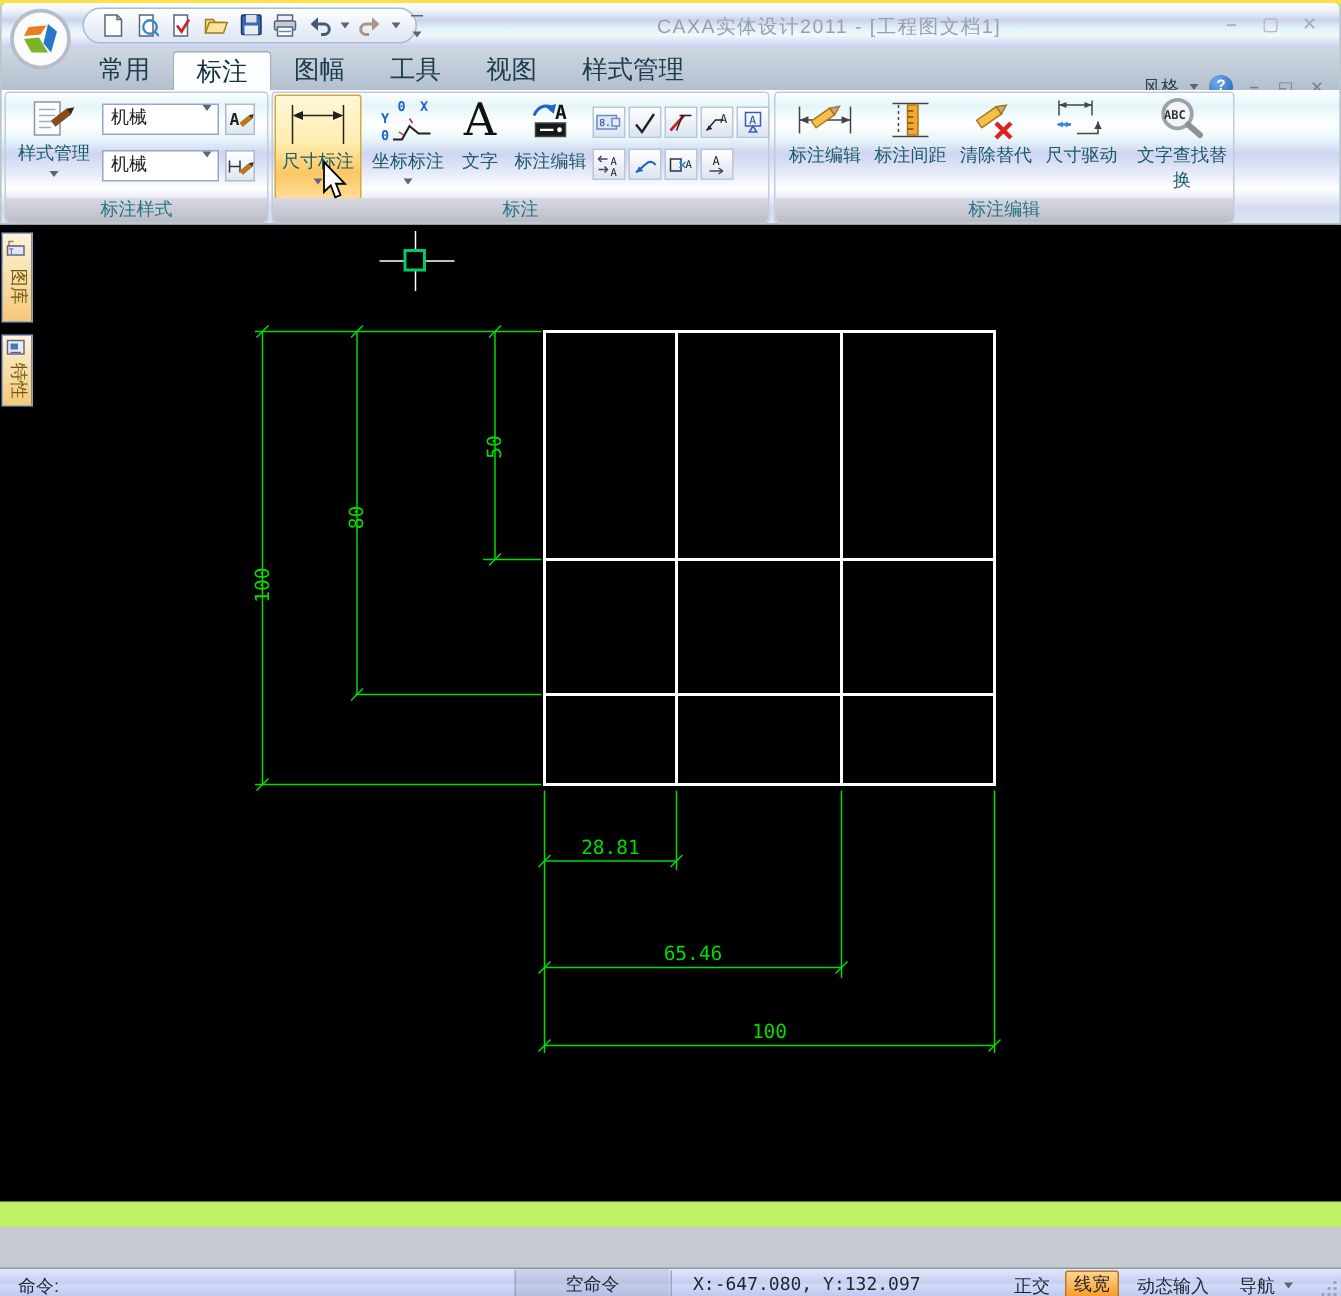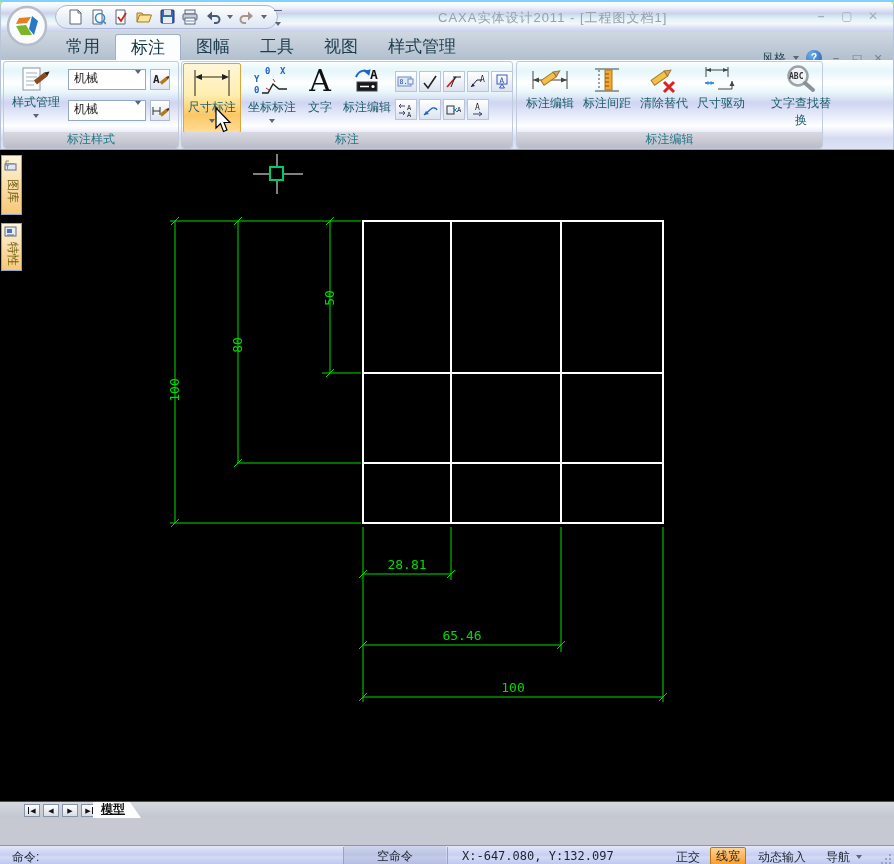--- a/index.html
+++ b/index.html
@@ -1,20 +1,20 @@
 <!DOCTYPE html>
 <html><head>
 <meta charset="utf-8">
 <style>
   html,body{margin:0;padding:0;background:#555;}
   *{box-sizing:border-box;}
   #win{
     position:relative;width:894px;height:864px;margin:0 auto;overflow:hidden;
     font-family:"Liberation Sans","DejaVu Sans",sans-serif;
-    background:#bef264;border-top:2px solid #7dd3fc;
+    background:#bef264;border-top:2px solid #fde047;
   }
   
   .titlebar{position:absolute;left:0;top:0;width:894px;height:30px;
     background:linear-gradient(180deg,#ffffff 0%,#eef1f8 18%,#ccd2ee 38%,#dff2f6 55%,#f4f7fb 72%,#d6dcf2 90%,#c9d0ec 100%);
     border-left:1px solid #b8c4d8;border-right:1px solid #b8c4d8;border-radius:4px 4px 0 0;}
   .title-text{position:absolute;left:437px;top:7px;font-size:13px;color:#98a0ab;letter-spacing:1px;}
   .win-ctrls{position:absolute;right:12px;top:6px;display:flex;gap:10px;}
   .win-ctrls span{width:16px;height:16px;text-align:center;line-height:16px;font-size:12px;color:#a8aeb8;font-weight:bold;cursor:default;}
   .logo{position:absolute;left:6px;top:3px;width:42px;height:42px;z-index:30;}
   .qat{position:absolute;left:54px;top:3px;height:24px;display:flex;align-items:center;gap:5px;
@@ -363,21 +363,21 @@
         <svg width="38" height="30">
           <path d="M4 2 v10 M26 2 v10 M4 5 h22" stroke="#444" fill="none"></path>
           <path d="M4 5 l5 -2 v4 z M26 5 l-5 -2 v4 z" fill="#444"></path>
           <path d="M3 18 h9" stroke="#3388dd" stroke-width="1.6"></path>
             <path d="M3 18 l3.5 -2 v4 z M12 18 l-3.5 -2 v4 z" fill="#3388dd"></path>
           <path d="M16 24 h14 v-8" fill="none" stroke="#444"></path>
             <path d="M30 16 l-2.5 5 l5 0 z" fill="#444"></path>
         </svg>
         <span class="rlabel">尺寸驱动</span>
       </div>
-      <div class="bigbtn" style="left:249px;top:3px;width:70px;justify-content:flex-end;">
+      <div class="bigbtn" style="left:236px;top:3px;width:70px;justify-content:flex-end;">
         <svg width="42" height="30">
           <circle cx="18" cy="11" r="9.5" fill="#f2f5f8" stroke="#9aa2aa" stroke-width="2.5"></circle>
           <text x="9" y="14" font-size="8" font-weight="bold" fill="#333">ABC</text>
           <path d="M25 18 l8 7" stroke="#8a9298" stroke-width="4" stroke-linecap="round"></path>
         </svg>
         <span class="rlabel">文字查找替换</span>
       </div>
       <div class="glabel">标注编辑</div>
     </div>
 
@@ -451,29 +451,20 @@
           <rect x="1" y="1" width="11" height="9" fill="#e8eef6" stroke="#668"></rect>
           <rect x="3" y="3" width="5" height="4" fill="#4a78b8"></rect>
           <path d="M3 9 h7" stroke="#668"></path>
         </svg>
       <div class="vlabel">
           <span>特性</span>
         </div>
     </div>
   </div>
 
-  <div class="sheetbar">
-    <div class="navbtns">
-      <span class="navbtn"><i class="vbar"></i>◀</span>
-      <span class="navbtn">◀</span>
-      <span class="navbtn">▶</span>
-      <span class="navbtn">▶<i class="vbar"></i></span>
-    </div>
-    <span class="modeltab">模型</span>
-  </div>
 
   <div class="bottomstrip">
     
   </div>
 
   <div class="statusbar">
     <span class="sitem" style="left:12px;">命令:</span>
     <span class="sep" style="left:343px;"></span>
     <span class="sitem" style="left:344px;width:102px;text-align:center;background:rgba(150,160,190,0.25);top:0;height:21px;line-height:21px;">空命令</span>
     <span class="sep" style="left:447px;"></span>

